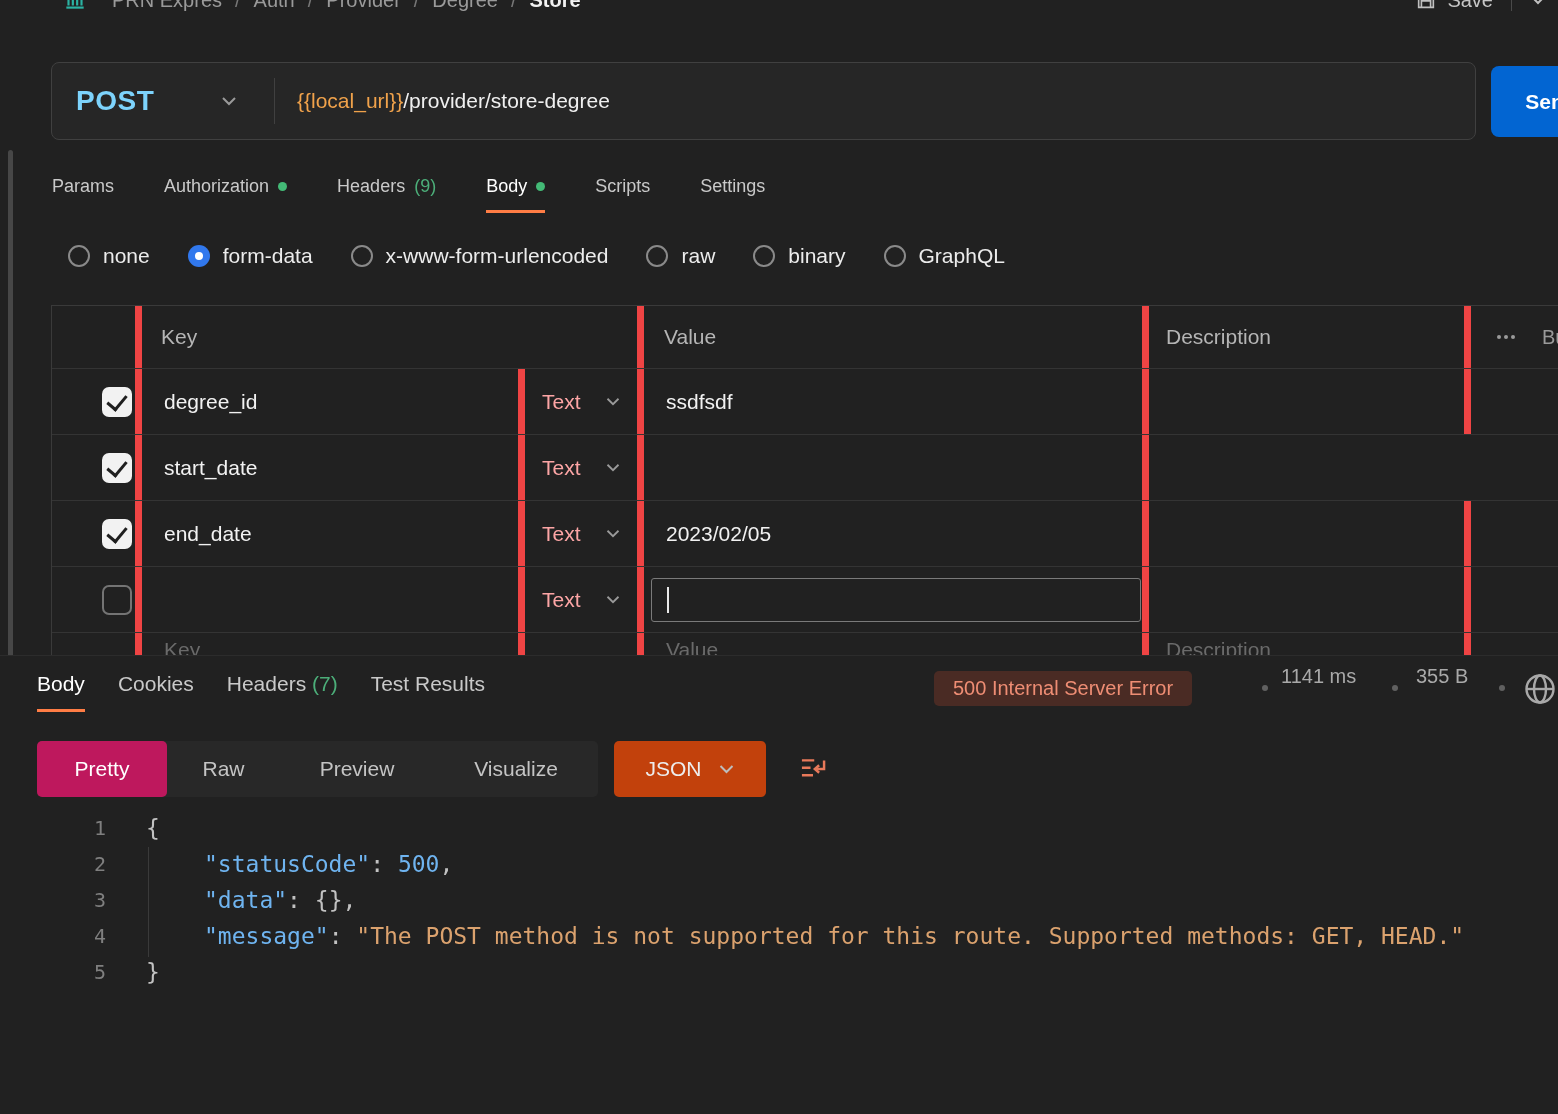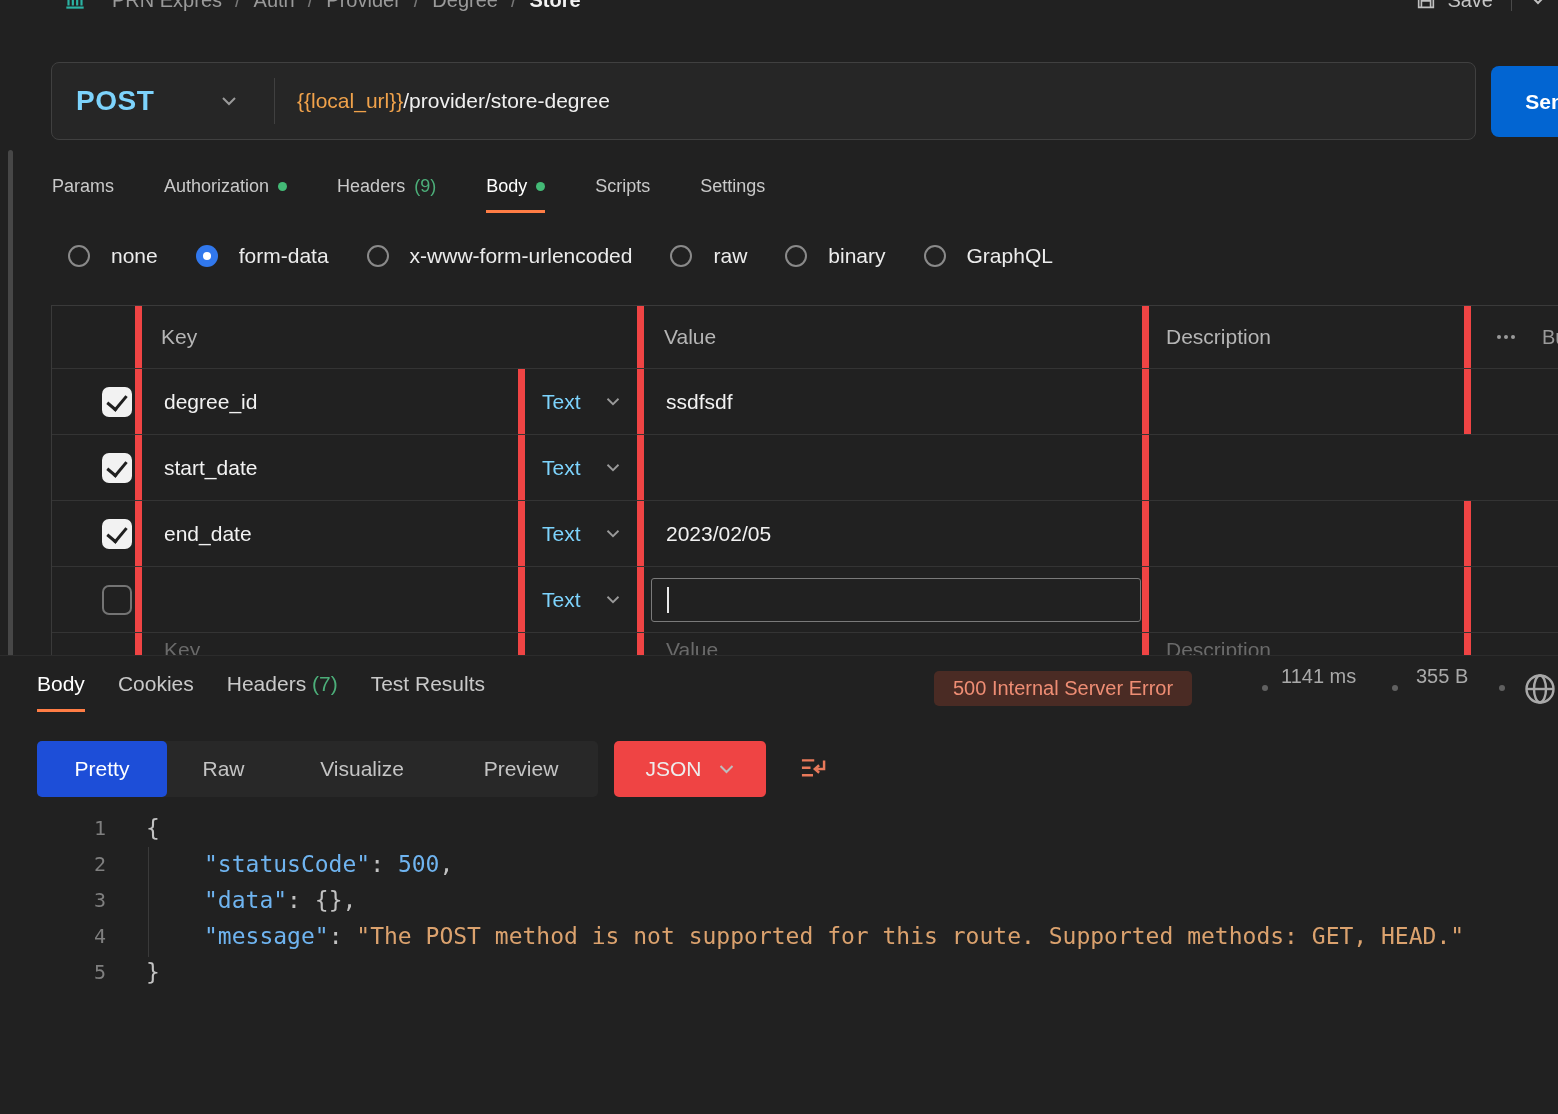--- a/index.html
+++ b/index.html
@@ -38,21 +38,21 @@
     font-family:"Liberation Sans",sans-serif; font-size:21px; font-weight:700; cursor:pointer;}
   
   .req-tabs{position:absolute; left:52px; top:176px; display:flex; gap:50px;}
   .rtab{display:flex; align-items:center; gap:9px; font-size:18px; color:#c9c9c9;
     padding-bottom:13px; border-bottom:3px solid transparent; cursor:pointer;}
   .rtab.active{color:#ffffff; border-bottom-color:#ff7d45;}
   .green-dot{width:9px; height:9px; border-radius:50%; background:#43ba76;}
   .count{color:#4cae79;}
   
   .modes{position:absolute; left:68px; top:244px; display:flex; gap:38px; align-items:center;}
-  .mode{display:flex; align-items:center; gap:21px; cursor:pointer;}
+  .mode{display:flex; align-items:center; gap:13px; cursor:pointer;}
   .mode-label{font-size:21px; color:#ececec;}
   .radio{width:22px; height:22px; border-radius:50%; border:2px solid #8a8a8a; flex:none;}
   .radio.selected{border:none; background:#3178ed; position:relative;}
   .radio.selected::after{content:""; position:absolute; left:7px; top:7px; width:8px; height:8px;
     border-radius:50%; background:#fff;}
   
   .kv-table{position:absolute; left:51px; top:305px; width:1507px;
     border-top:1px solid #3a3a3a; border-left:1px solid #3a3a3a; font-size:21px;}
   .kv-hrow{display:grid; grid-template-columns:90px 502px 505px 322px 88px; height:63px;
     border-bottom:1px solid #343434; color:#b5b5b5;}
@@ -61,21 +61,21 @@
   .kv-strip{display:grid; grid-template-columns:90px 383px 119px 505px 322px 88px; height:22px;}
   .cell{display:flex; align-items:center; border-right:7px solid #ef4444; overflow:hidden;}
   .cell.last{border-right:none; overflow:visible;}
   .pl19{padding-left:19px;} .pl22{padding-left:22px;} .pl17{padding-left:17px;} .pl20{padding-left:20px;}
   .cb-cell{padding-left:50px;}
   .checkbox{width:30px; height:30px; border-radius:7px; flex:none; cursor:pointer;}
   .checkbox.checked{background:#f2f2f2; position:relative;}
   .checkbox.checked::after{content:""; position:absolute; left:9px; top:4px; width:9px; height:16px;
     border-right:3.5px solid #1f1f1f; border-bottom:3.5px solid #1f1f1f; transform:rotate(40deg);}
   .checkbox.unchecked{border:2.5px solid #747474;}
-  .type-cell{color:#7dd3fc;gap:6px;}
+  .type-cell{color:#fca5a5;gap:6px;}
   .type-cell .chev{margin-left:auto; margin-right:16px; display:flex;}
   .actions-cell{white-space:nowrap; color:#9a9a9a; display:flex; align-items:center;}
   .more-ic{margin-left:23px; display:flex;}
   .bulk-label{margin-left:24px; font-size:20px; cursor:pointer;}
   .value-input{margin-left:7px; width:490px; height:44px; border:1px solid #7a7a7a; border-radius:3px;
     display:flex; align-items:center; padding-left:15px;}
   .caret{width:2px; height:26px; background:#e8e8e8; animation:blink 1.1s step-end infinite;}
   @keyframes blink{0%{opacity:1}50%{opacity:0}100%{opacity:1}}
   .ph{display:block; margin-top:11px; color:#6a6a6a;}
   
@@ -90,24 +90,24 @@
   .meta-dot{position:absolute; width:6px; height:6px; border-radius:50%; background:#606060; top:29px;}
   .dot1{left:1262px;} .dot2{left:1392px;} .dot3{left:1499px;}
   .meta-text{position:absolute; top:9px; font-size:20px; color:#a9a9a9; white-space:nowrap;}
   .time{left:1281px;} .size{left:1416px;}
   .globe{position:absolute; left:1522px; top:15px; display:flex;}
   
   .views{position:absolute; left:37px; top:85px; height:56px; display:flex;
     background:#282828; border-radius:5px;}
   .view{display:flex; align-items:center; justify-content:center; font-size:21px;
     color:#c4c4c4; cursor:pointer;}
-  .view.active{background:#1d4ed8; border-radius:5px; color:#fff;}
+  .view.active{background:#be185d; border-radius:5px; color:#fff;}
   .v0{width:130px;} .v1{width:113px;} .v2{width:154px;} .v3{width:164px;}
   .format-dd{position:absolute; left:614px; top:85px; width:152px; height:56px;
-    background:#ef4444; border-radius:5px; display:flex; align-items:center; justify-content:center;
+    background:#c2410c; border-radius:5px; display:flex; align-items:center; justify-content:center;
     gap:16px; font-size:21px; color:#ededed; cursor:pointer;}
   .beautify{position:absolute; left:781px; top:85px; width:64px; height:56px;
     display:flex; align-items:center; justify-content:center; cursor:pointer;}
   
   .code{position:absolute; left:0; top:154px; width:1558px;
     font-family:"DejaVu Sans Mono", monospace;}
   .code-line{height:36px; display:flex; align-items:center; white-space:pre; font-size:23px;}
   .lnum{width:106px; flex:none; text-align:right; color:#7f7f7f; font-size:20px;
     font-family:"DejaVu Sans Mono", monospace;}
   .lcontent{margin-left:40px;}
@@ -360,22 +360,22 @@
       <svg width="36" height="36" viewBox="0 0 24 24" fill="none" stroke="#a9a9a9" stroke-width="1.6">
         <circle cx="12" cy="12" r="9"></circle>
           <ellipse cx="12" cy="12" rx="4" ry="9"></ellipse>
           <path d="M3 12h18"></path>
       </svg>
     </span>
 
     <div class="views">
       <div class="view v0 active">Pretty</div>
       <div class="view v1">Raw</div>
+      <div class="view v2">Preview</div>
       <div class="view v3">Visualize</div>
-      <div class="view v2">Preview</div>
     </div>
 
     <div class="format-dd">
       <span>JSON</span>
       <span>
         <svg width="17" height="12" viewBox="0 0 16 12" fill="none" stroke="#bdbdbd" stroke-width="2">
             <polyline points="2,3 8,9 14,3"></polyline>
           </svg>
       </span>
     </div>

